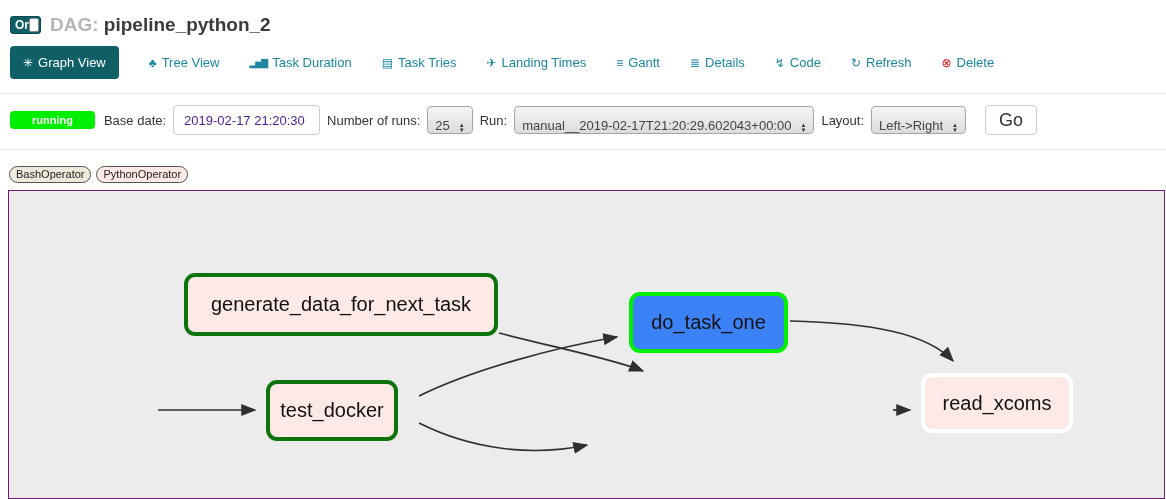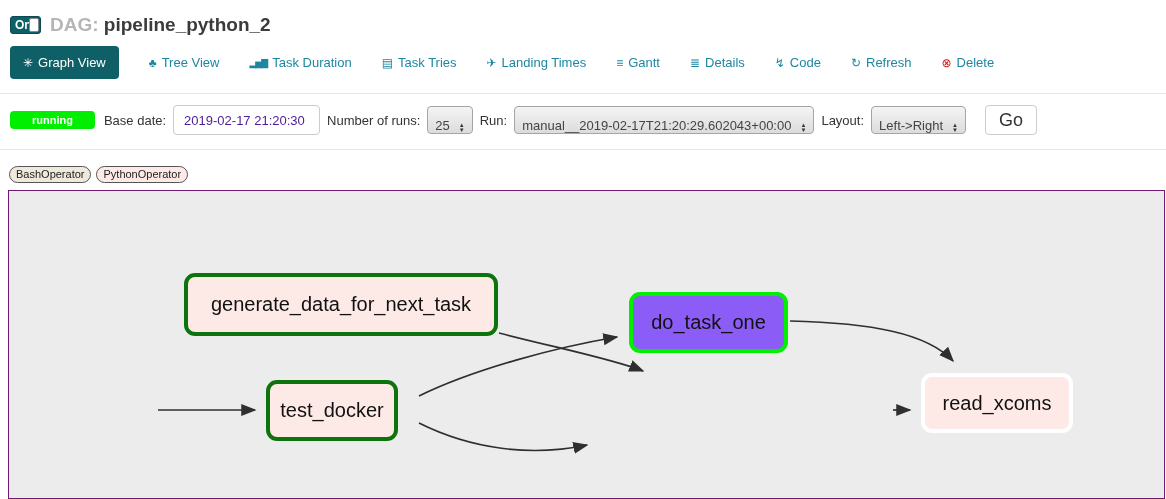--- a/index.html
+++ b/index.html
@@ -176,15 +176,15 @@
     </defs>
   <path d="M 149 219 L 246 219" class="edge" marker-end="url(#arrow)"></path>
       <path d="M 410 205 C 465 178, 548 156, 608 146" class="edge" marker-end="url(#arrow)"></path>
       <path d="M 410 232 C 462 258, 522 266, 578 254" class="edge" marker-end="url(#arrow)"></path>
       <path d="M 490 142 C 548 157, 604 168, 634 180" class="edge" marker-end="url(#arrow)"></path>
       <path d="M 781 130 C 862 132, 918 142, 944 170" class="edge" marker-end="url(#arrow)"></path>
       <path d="M 884 219 L 901 219" class="edge" marker-end="url(#arrow)"></path>
     </svg>
 <div class="node" style="left: 175px; top: 82px; width: 314px; height: 63px; border-color: rgb(13, 115, 13); background: rgb(253, 234, 230);">generate_data_for_next_task</div>
     <div class="node" style="left: 257px; top: 189px; width: 132px; height: 61px; border-color: rgb(13, 115, 13); background: rgb(253, 234, 230);">test_docker</div>
-    <div class="node" style="left: 620px; top: 101px; width: 159px; height: 61px; border-color: rgb(1, 240, 1); background: #8b5cf6;">do_task_one</div>
+    <div class="node" style="left: 620px; top: 101px; width: 159px; height: 61px; border-color: rgb(1, 240, 1); background: #3b82f6;">do_task_one</div>
     <div class="node" style="left: 912px; top: 182px; width: 152px; height: 60px; border-color: rgb(255, 255, 255); background: rgb(253, 234, 230);">read_xcoms</div>
   </div>
 
 </body></html>

